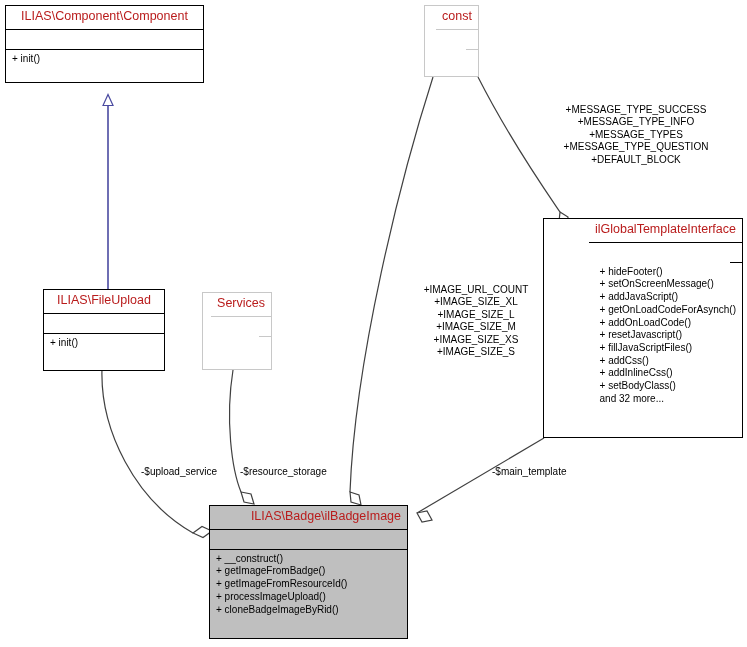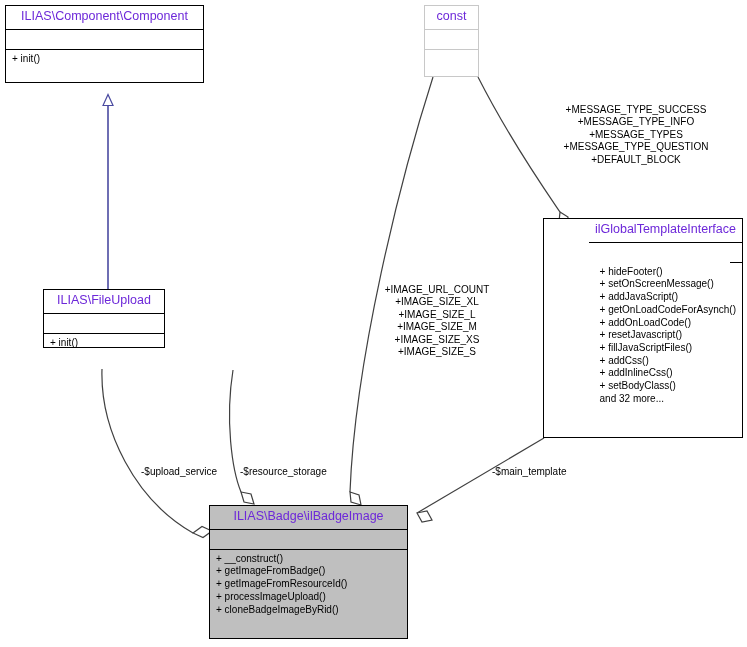--- a/index.html
+++ b/index.html
@@ -30,40 +30,42 @@
   .uml-box {
     position: absolute;
     box-sizing: border-box;
     background: #ffffff;
     border: 1px solid #000000;
     display: flex;
     flex-direction: column;
   }
   .uml-box.thin {
     border: 1px solid #c8c8c8;
+    align-items: flex-end;
   }
   .uml-box.highlight {
     background: #bfbfbf;
     border: 1px solid #000000;
   }
   .uml-title {
     box-sizing: border-box;
     text-align: center;
     font-size: 12.5px;
-    color: #6d28d9;
+    color: #b91c1c;
     padding: 4px 6px 5px 6px;
     line-height: 1.1;
     border-bottom: 1px solid #000000;
     white-space: nowrap;
   }
   .uml-box.thin .uml-title {
     border-bottom: 1px solid #c8c8c8;
   }
   .uml-box.highlight .uml-title {
     border-bottom: 1px solid #000000;
+    text-align: right;
   }
   .uml-attrs {
     box-sizing: border-box;
     border-bottom: 1px solid #000000;
     font-size: 12.5px;
     padding: 3px 6px;
     line-height: 1.25;
     min-height: 20px;
   }
   .uml-box.thin .uml-attrs {
@@ -164,28 +166,33 @@
       <div>+ addOnLoadCode()</div>
       <div>+ resetJavascript()</div>
       <div>+ fillJavaScriptFiles()</div>
       <div>+ addCss()</div>
       <div>+ addInlineCss()</div>
       <div>+ setBodyClass()</div>
       <div>and 32 more...</div>
     </div>
   </div>
 
-  <div class="uml-box" style="left:43px; top:289px; width:122px; height:59px;">
+  <div class="uml-box" style="left:43px; top:289px; width:122px; height:82px;">
     <div class="uml-title">ILIAS\FileUpload</div>
     <div class="uml-attrs"></div>
     <div class="uml-ops">
       <div>+ init()</div>
     </div>
   </div>
 
+  <div class="uml-box thin" style="left:202px; top:292px; width:70px; height:78px;">
+    <div class="uml-title">Services</div>
+    <div class="uml-attrs"></div>
+    <div class="uml-ops"></div>
+  </div>
 
   <div class="uml-box highlight" style="left:209px; top:505px; width:199px; height:134px;">
     <div class="uml-title">ILIAS\Badge\ilBadgeImage</div>
     <div class="uml-attrs"></div>
     <div class="uml-ops">
       <div>+ __construct()</div>
       <div>+ getImageFromBadge()</div>
       <div>+ getImageFromResourceId()</div>
       <div>+ processImageUpload()</div>
       <div>+ cloneBadgeImageByRid()</div>
@@ -193,21 +200,21 @@
   </div>
 
   <div class="edge-label center" style="left:528px; top:104px; width:216px;">
     <div>+MESSAGE_TYPE_SUCCESS</div>
     <div>+MESSAGE_TYPE_INFO</div>
     <div>+MESSAGE_TYPES</div>
     <div>+MESSAGE_TYPE_QUESTION</div>
     <div>+DEFAULT_BLOCK</div>
   </div>
 
-  <div class="edge-label center" style="left:362px; top:284px; width:150px;">
+  <div class="edge-label center" style="left:401px; top:284px; width:150px;">
     <div>+IMAGE_URL_COUNT</div>
     <div>+IMAGE_SIZE_XL</div>
     <div>+IMAGE_SIZE_L</div>
     <div>+IMAGE_SIZE_M</div>
     <div>+IMAGE_SIZE_XS</div>
     <div>+IMAGE_SIZE_S</div>
   </div>
 
   <div class="edge-label left" style="left:133px; top:466px;padding-left:8px;">-$upload_service</div>
 

